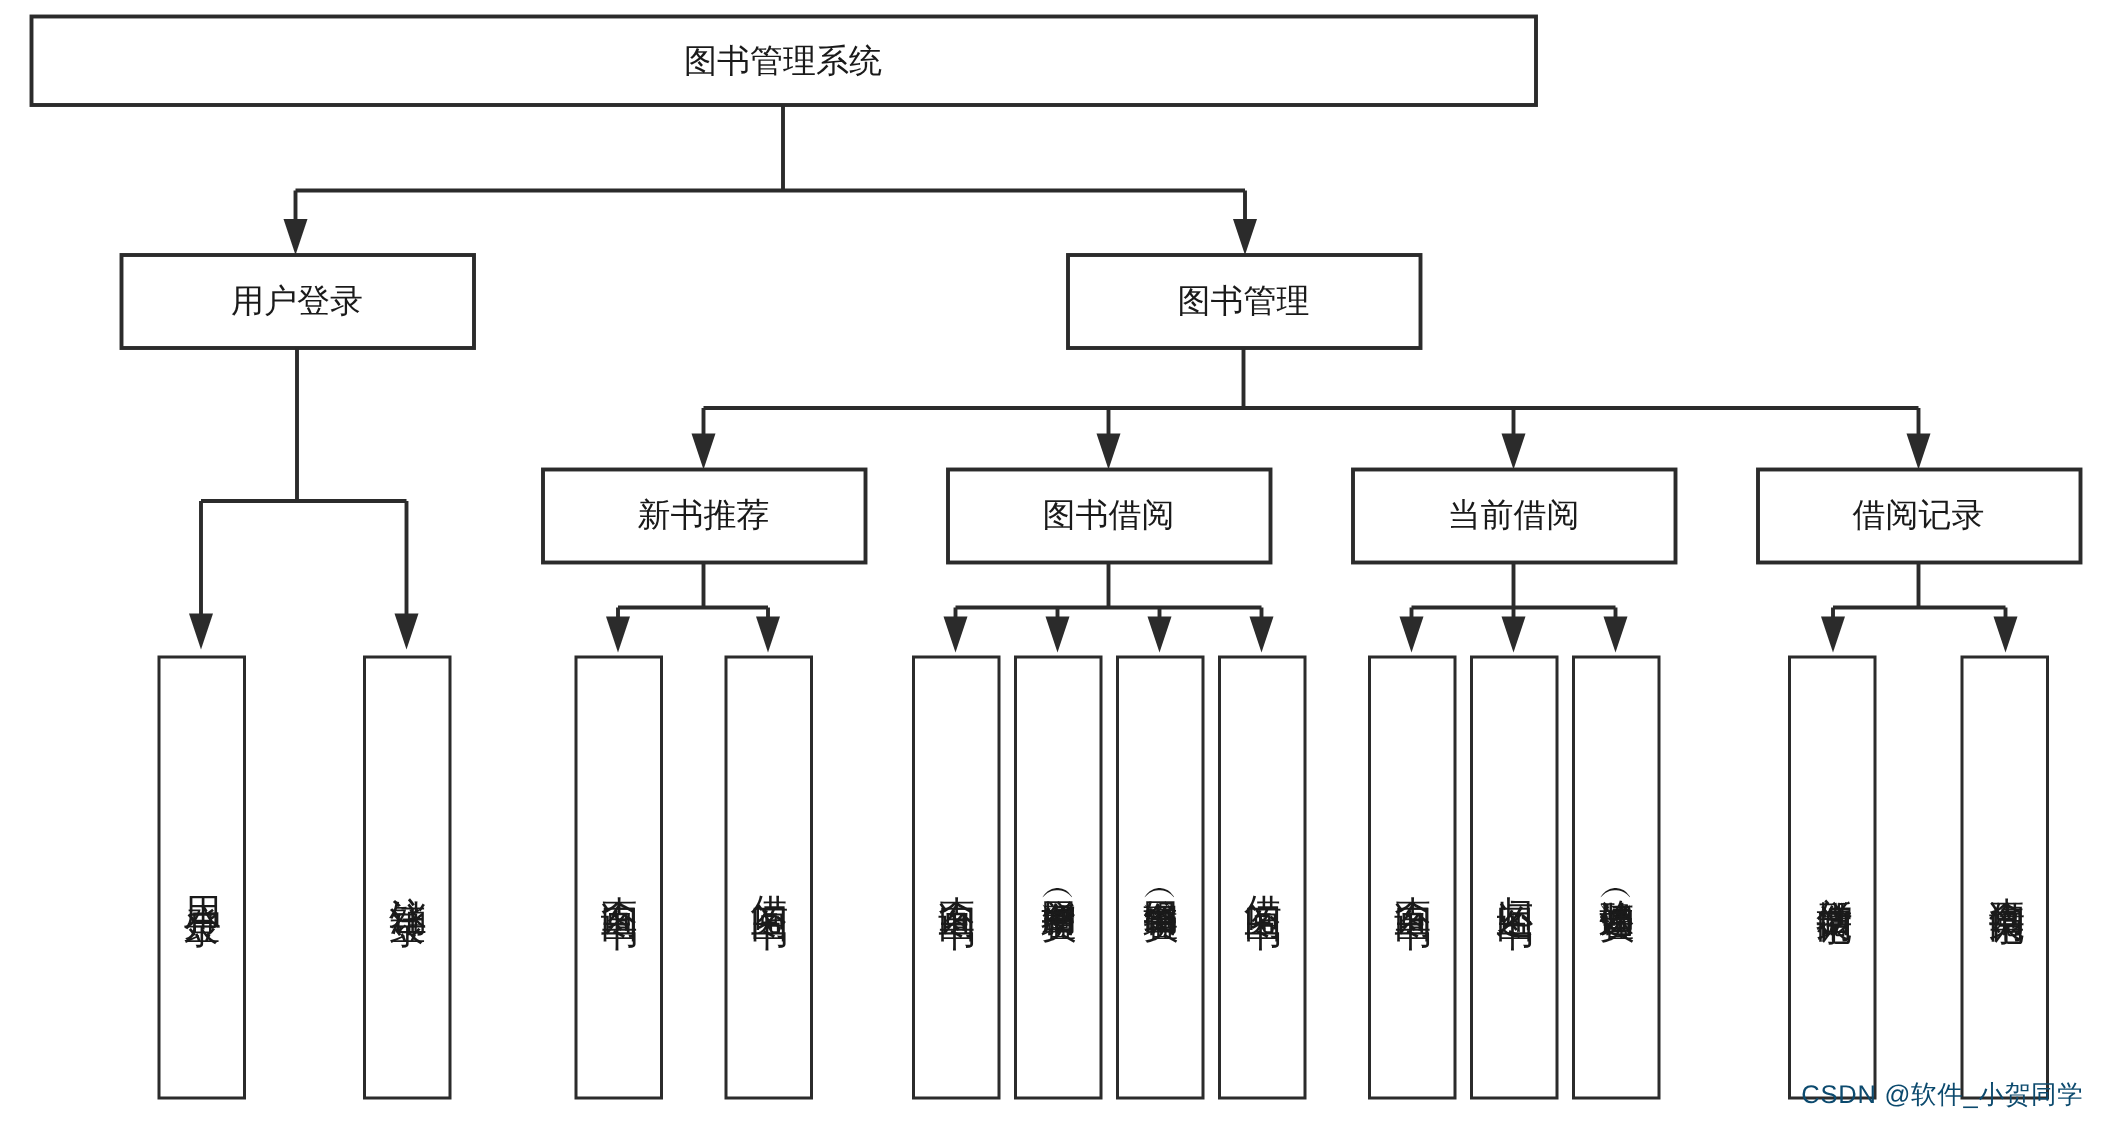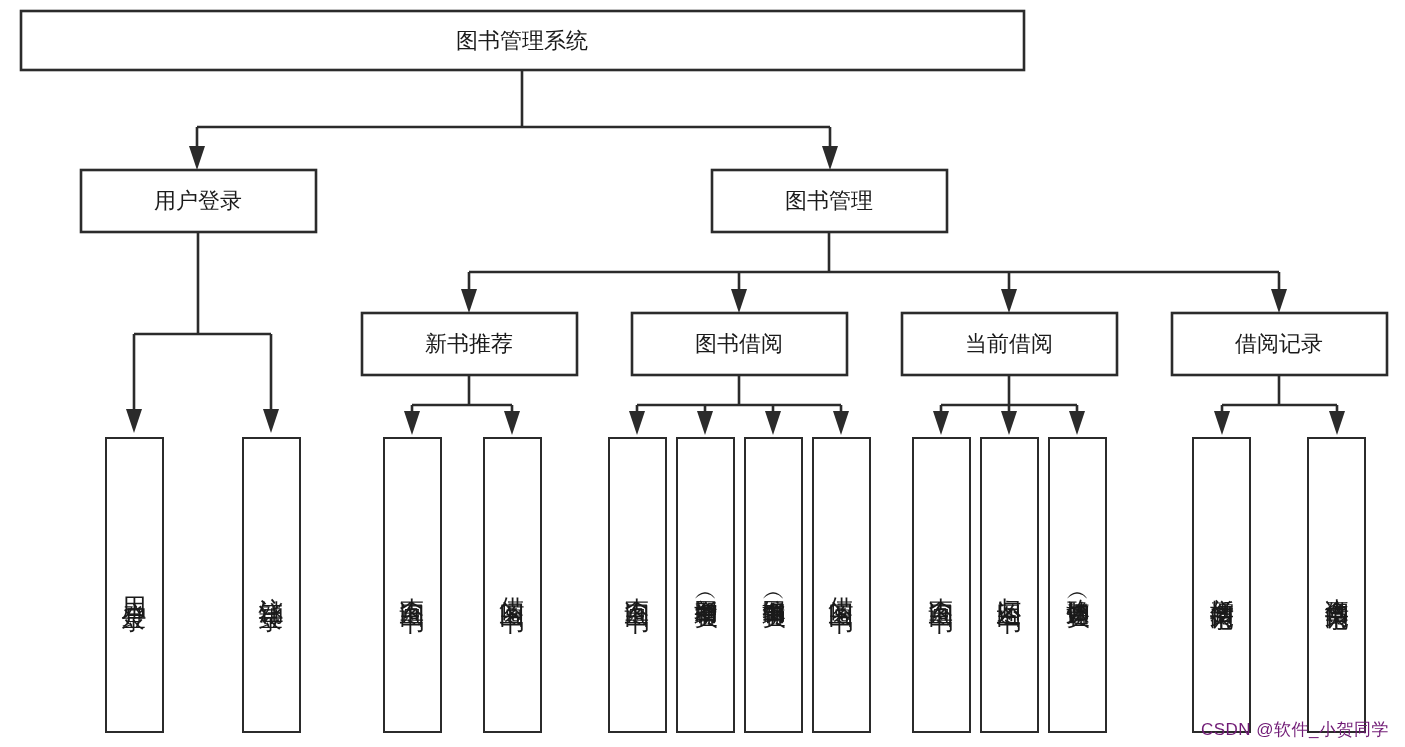--- a/index.html
+++ b/index.html
@@ -67,21 +67,21 @@
     color: #1a1a1a;
     white-space: nowrap;
     user-select: none;
   }
   .watermark {
     position: absolute;
     right: 10px;
     bottom: 6px;
     font-family: "Liberation Sans", "DejaVu Sans", sans-serif;
     font-size: 17px;
-    color: #701a75;
+    color: #0c4a6e;
     white-space: nowrap;
     letter-spacing: 0.5px;
   }
 </style>
 </head>
 <body>
 
 <div id="diagram-root">
 
   <svg id="flow-svg" viewBox="0 0 1405 747">

